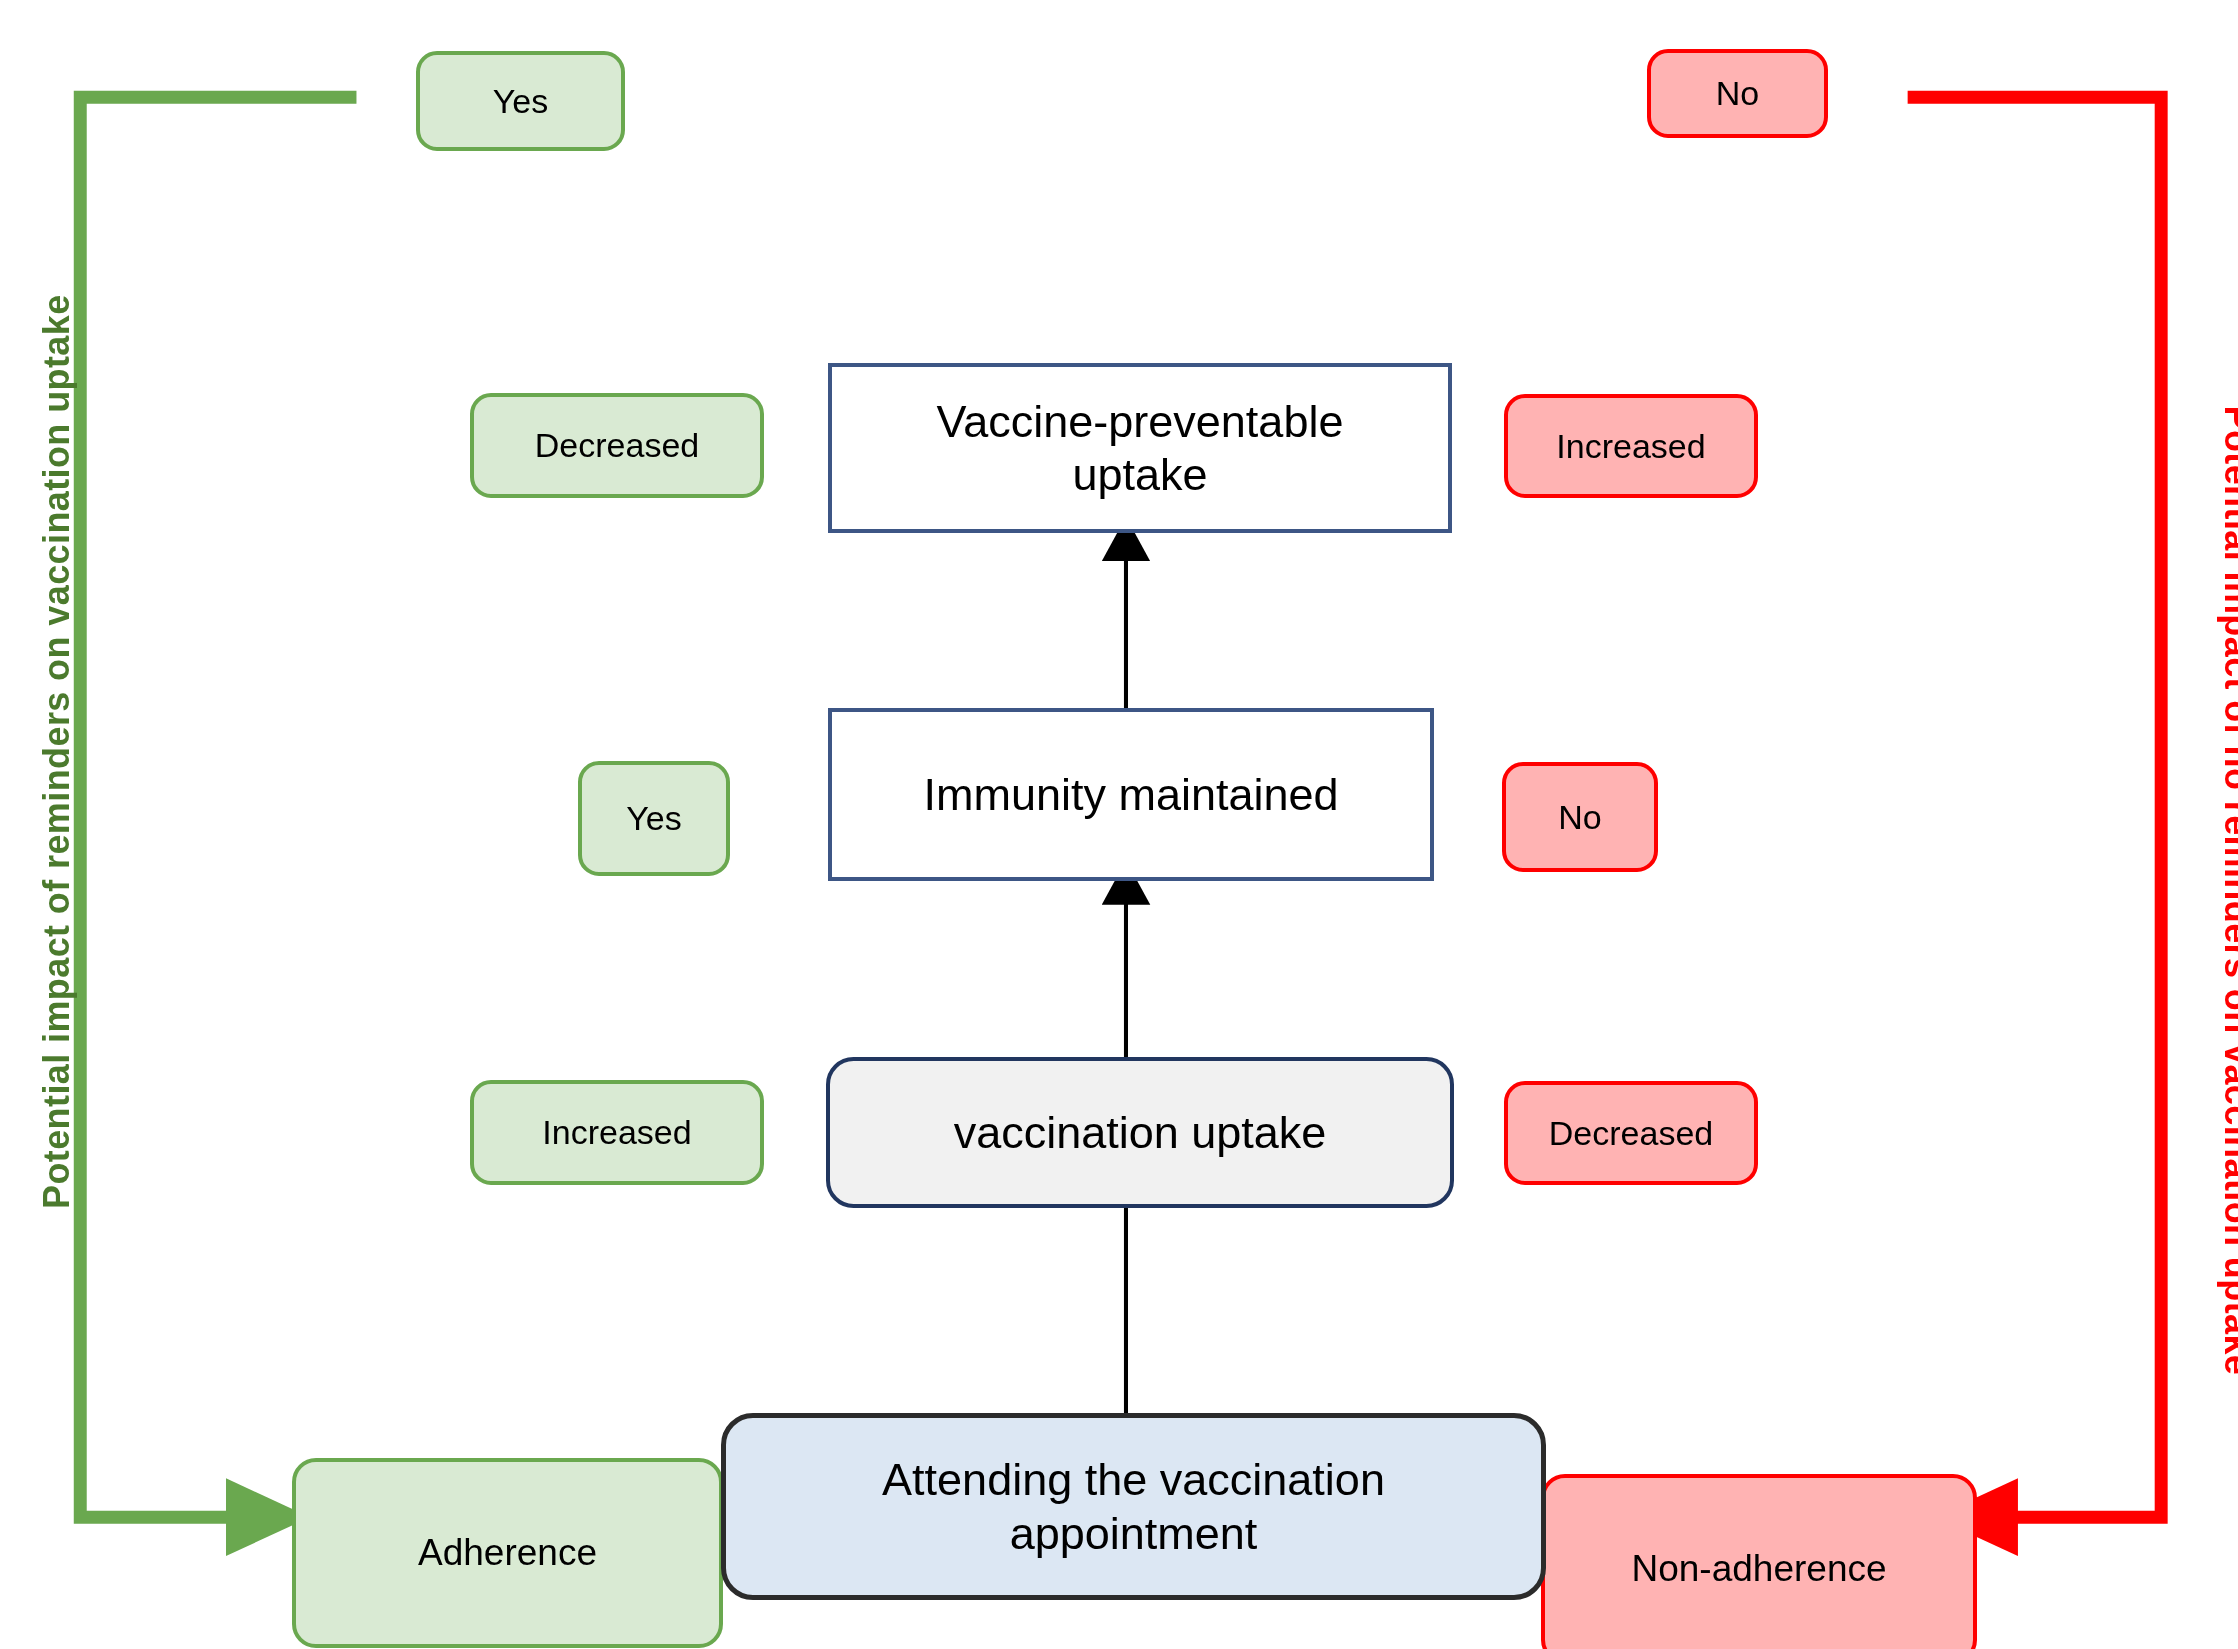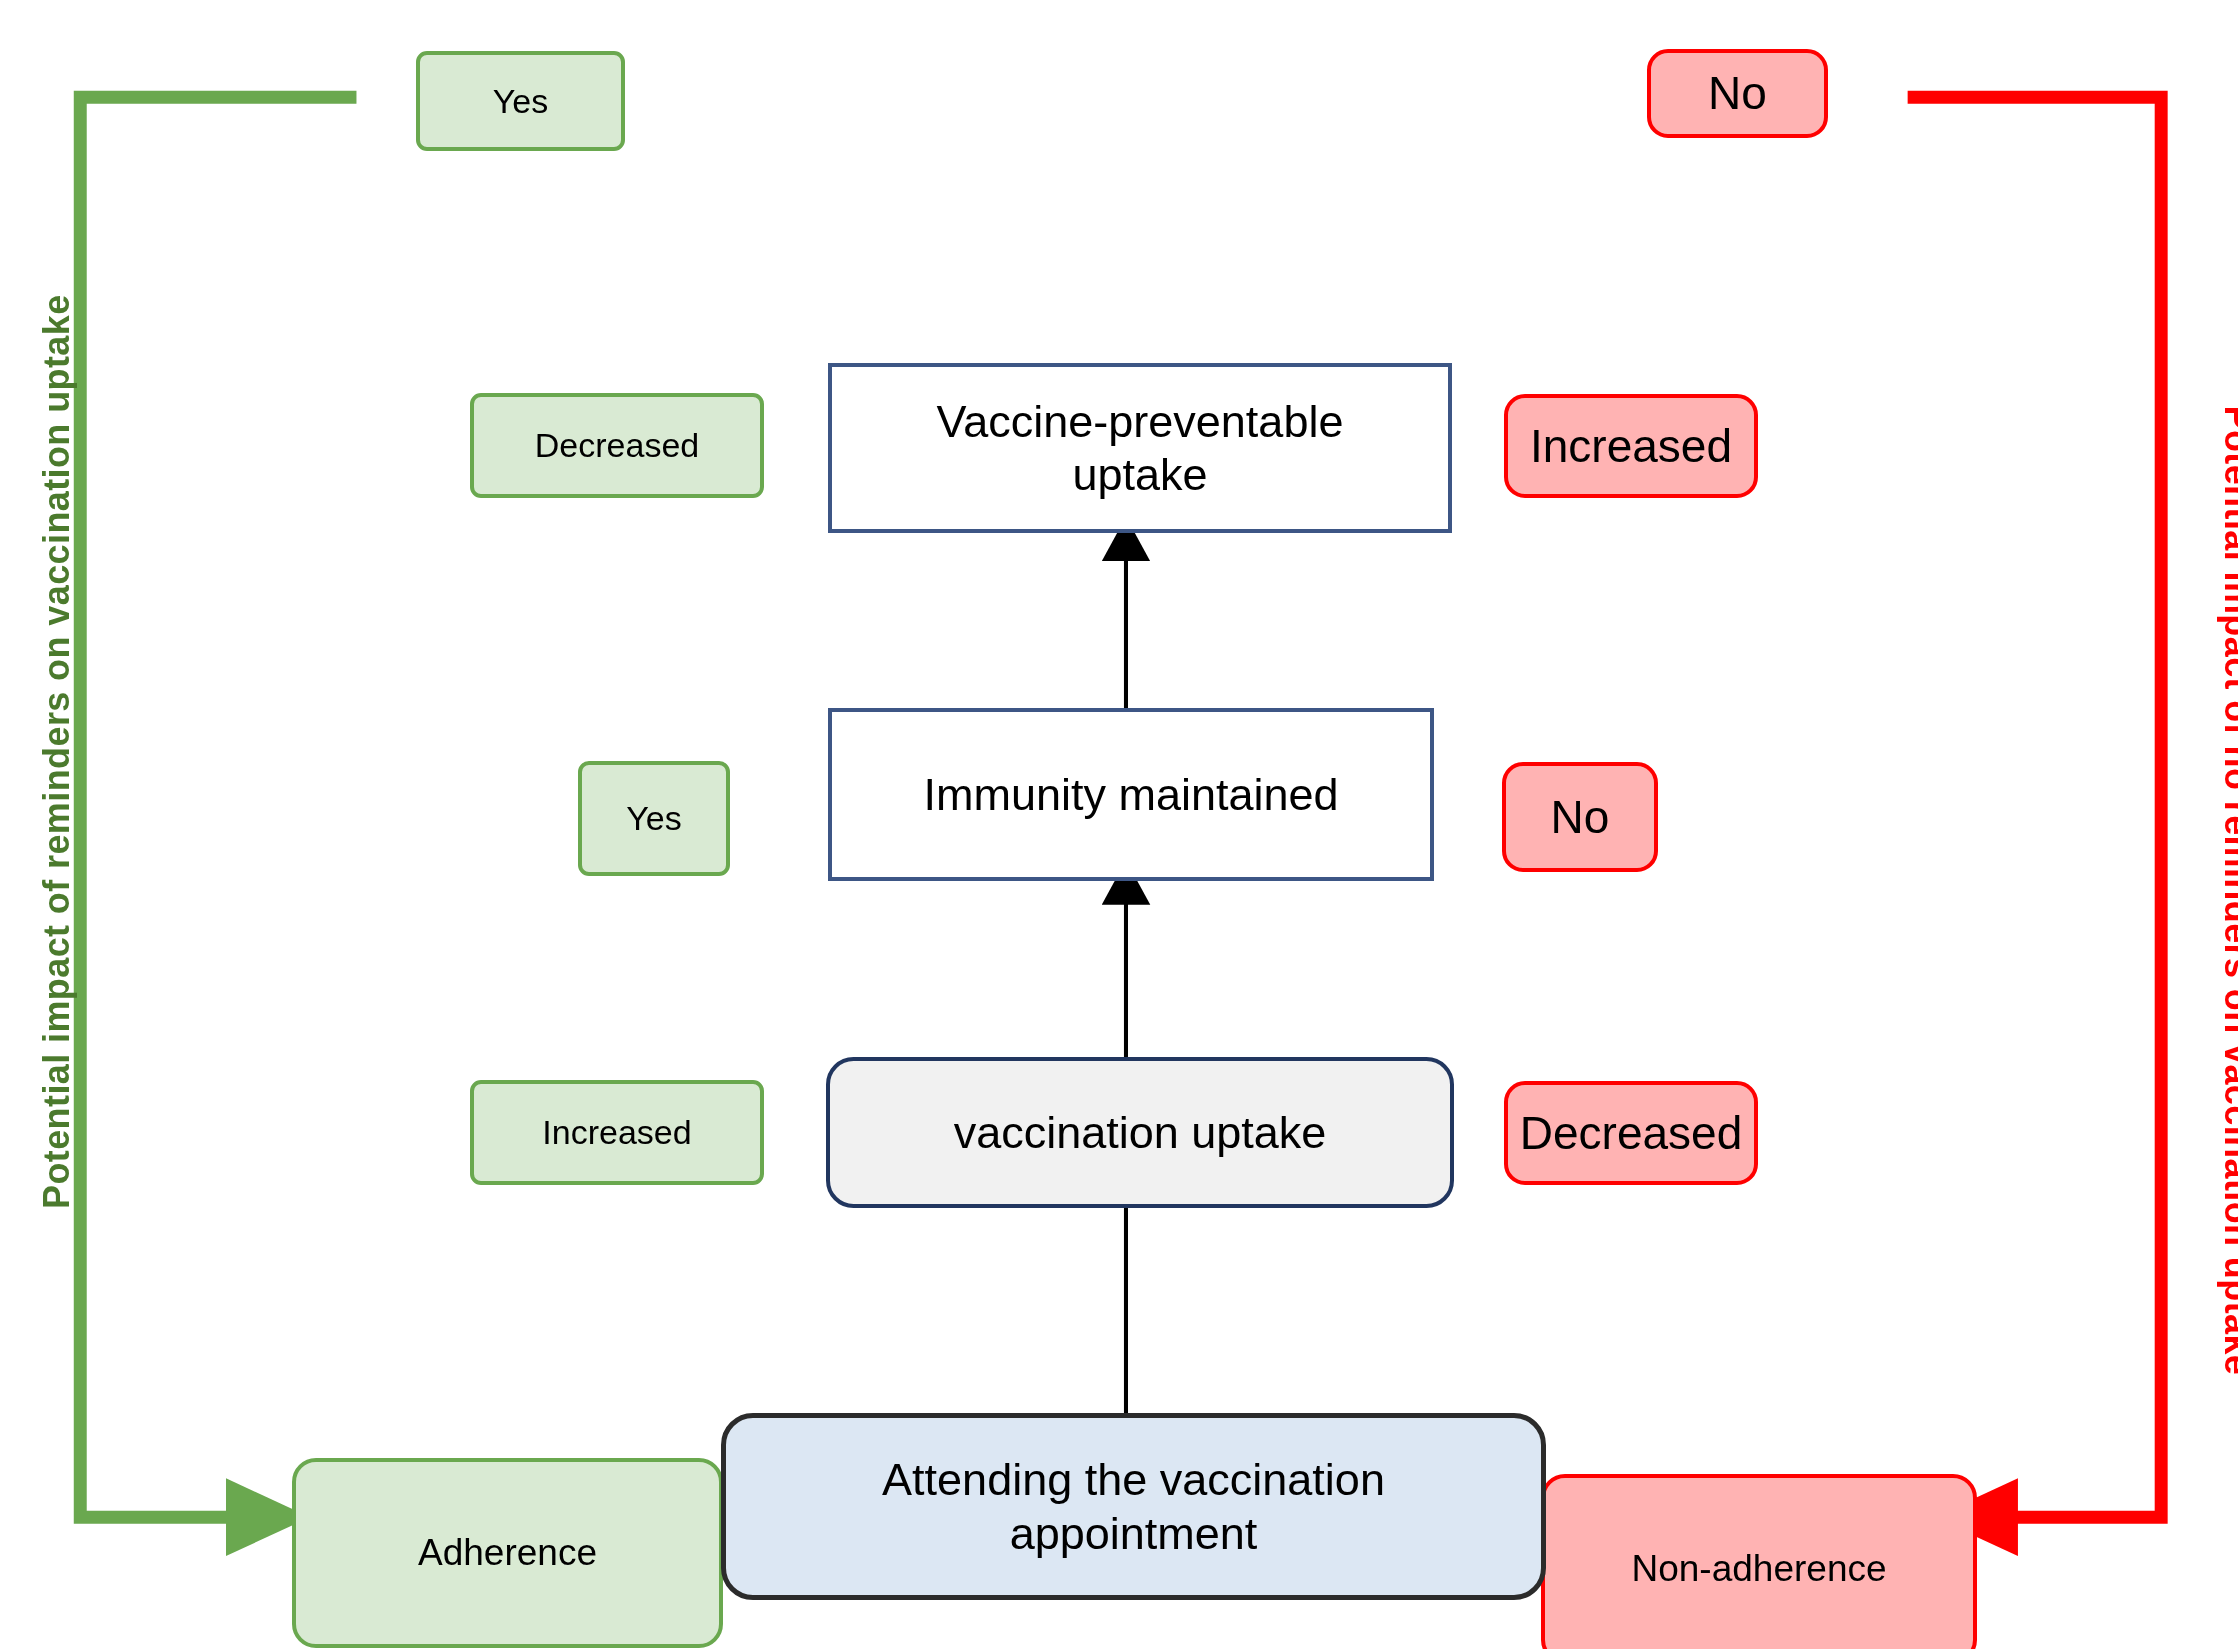--- a/index.html
+++ b/index.html
@@ -87,28 +87,28 @@
     border: 5.7px solid #2b2b2b;
     border-radius: 32px;
     font-size: 45px;
     z-index: 4;
   }
 
   
   .node.badge-green {
     background: #d9ead3;
     border: 4px solid #6aa84f;
-    border-radius: 11px;
+    border-radius: 21px;
     font-size: 34px;
   }
   .node.badge-red {
     background: #ffb3b3;
     border: 4px solid #ff0000;
     border-radius: 21px;
-    font-size: 46px;
+    font-size: 34px;
   }
   .node.wing-green {
     background: #d9ead3;
     border: 4px solid #6aa84f;
     border-radius: 24px;
     font-size: 37px;
     z-index: 2;
   }
   .node.wing-red {
     background: #ffb3b3;

